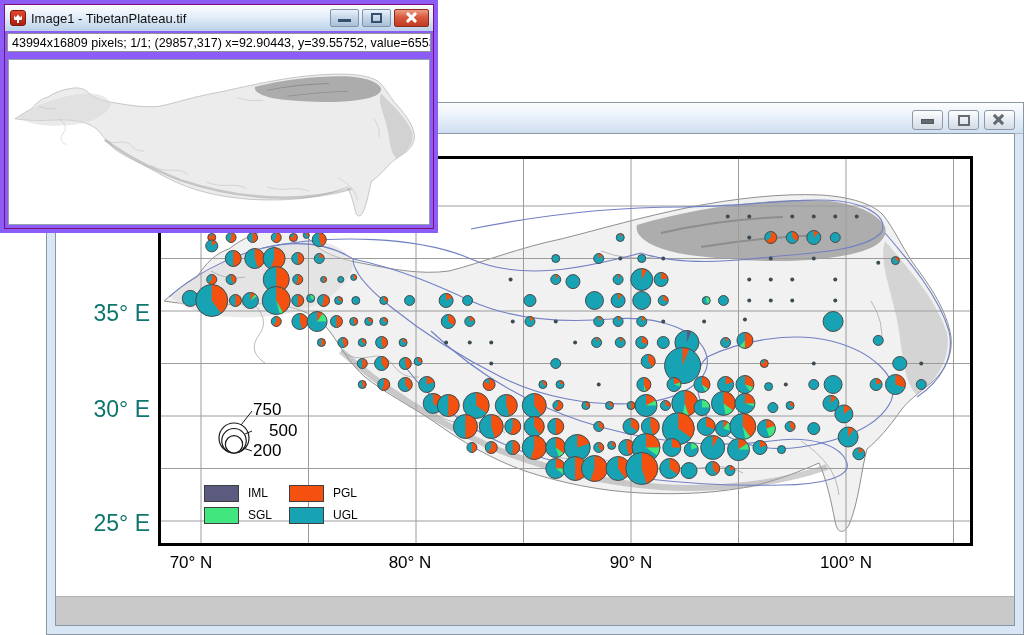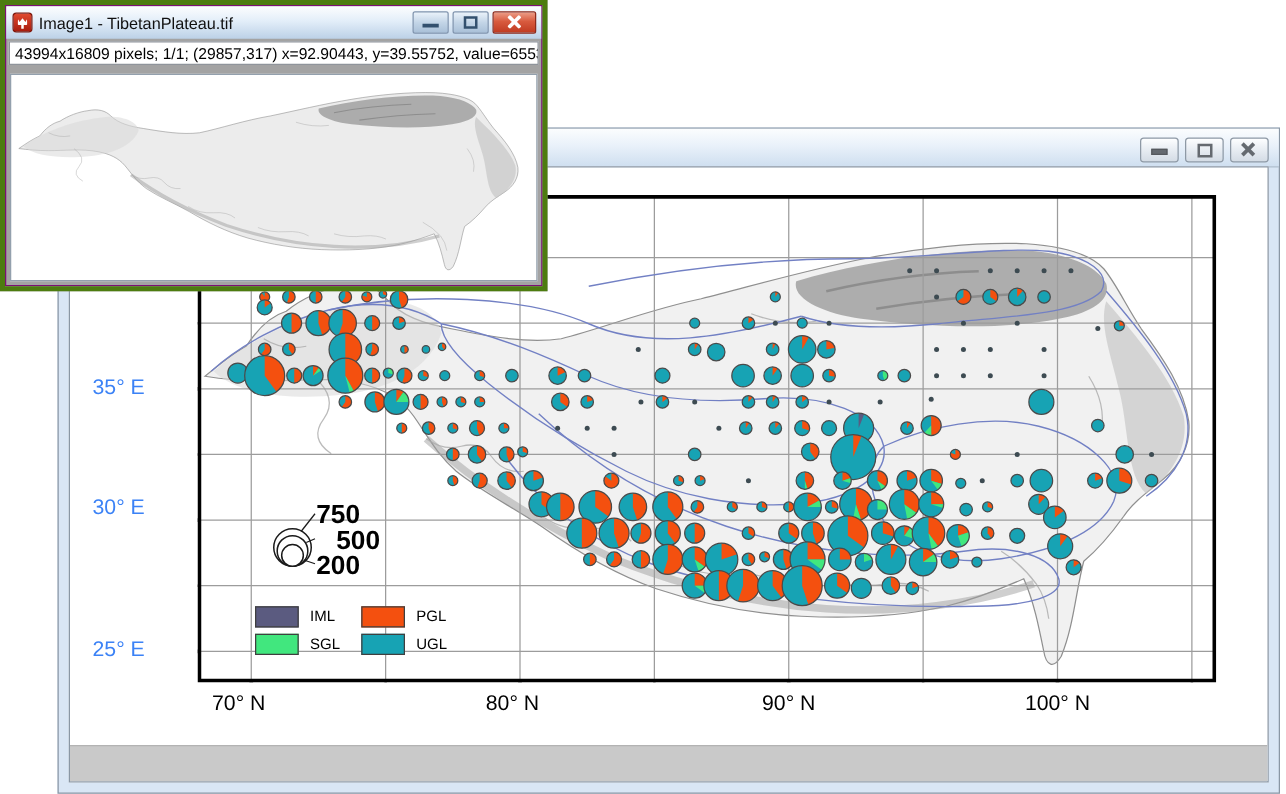--- a/index.html
+++ b/index.html
@@ -14,34 +14,34 @@
     background:linear-gradient(#fdfeff,#e7ecf2 50%,#d4dce5);position:relative;}
   .wbtn .g-min{position:absolute;left:8px;right:8px;bottom:5px;height:3px;background:#656a70;border:1px solid #55595e;}
   .wbtn .g-res{position:absolute;left:9px;top:4px;width:8px;height:7px;border:2px solid #656a70;}
   .wbtn .g-x1,.wbtn .g-x2{position:absolute;left:7px;top:7px;width:13px;height:3px;background:#656a70;}
   .wbtn .g-x1{transform:rotate(45deg);} .wbtn .g-x2{transform:rotate(-45deg);}
   .gw-client{position:absolute;left:8px;top:30px;right:8px;bottom:8px;background:#fff;
     border:1px solid #8a97a5;overflow:hidden;}
   .gw-graybar{position:absolute;left:0;right:0;bottom:0;height:28px;background:#c9c9c9;border-top:1px solid #b3b3b3;}
   #plot-svg{position:absolute;left:102px;top:22px;width:815px;height:390px;}
   .xlabel{position:absolute;top:419px;width:90px;text-align:center;font-size:17px;color:#000;}
-  .ylabel{position:absolute;left:18px;width:76px;font-size:17px;color:#3b82f6;}
+  .ylabel{position:absolute;left:18px;width:76px;text-align:right;font-size:23px;color:#0f766e;}
   .xt0{left:90px;} .xt1{left:309px;} .xt2{left:530px;} .xt3{left:745px;}
   .yt0{top:166px;} .yt1{top:262px;} .yt2{top:376px;}
   
   #legend{position:absolute;left:148px;top:348px;}
   .leg-row{display:flex;align-items:center;height:22px;}
   .leg-cell{display:flex;align-items:center;width:85px;}
   .leg-swatch{width:33px;height:15px;border:1px solid #3f3f3f;margin-right:9px;}
   .leg-label{font-size:12px;color:#000;}
-  .szlabel{position:absolute;left:197px;width:44px;font-size:21px;color:#000;font-weight:bold;}
+  .szlabel{position:absolute;left:197px;width:44px;font-size:17px;color:#000;}
   .sz0{top:266px;} .sz1{top:287px;margin-left:16px;} .sz2{top:307px;}
   
   #image-window{position:absolute;left:0;top:0;width:438px;height:233px;box-sizing:border-box;
-    border:4px solid #4d7c0f;background:#a3a3a3;box-shadow:0 0 0 1px #7c0f74 inset;}
+    border:4px solid #8b5cf6;background:#8b5cf6;box-shadow:0 0 0 1px #7c0f74 inset;}
   .iw-titlebar{position:absolute;left:1px;top:1px;right:1px;height:26px;
     background:linear-gradient(#fcfdfe,#e3eef9 45%,#bcd1e7);display:flex;align-items:center;}
   .iw-icon{width:16px;height:16px;margin:0 5px 0 5px;background:linear-gradient(#e0492f,#a91d0e);
     border:1px solid #7d150a;border-radius:3px;position:relative;box-sizing:border-box;}
   .iw-icon::before{content:"";position:absolute;left:3px;top:3px;width:8px;height:6px;background:#fff;
     border-radius:4px 4px 1px 1px;clip-path:polygon(0 0,20% 60%,50% 10%,80% 60%,100% 0,100% 100%,0 100%);}
   .iw-icon::after{content:"";position:absolute;left:6px;bottom:2px;width:2px;height:3px;background:#fff;}
   .iw-title{font-size:13px;color:#101010;flex:1;}
   .iw-buttons{display:flex;margin-right:4px;}
   .sbtn{width:27px;height:16px;border:1px solid #7f93ad;border-radius:2px;margin-left:3px;position:relative;

